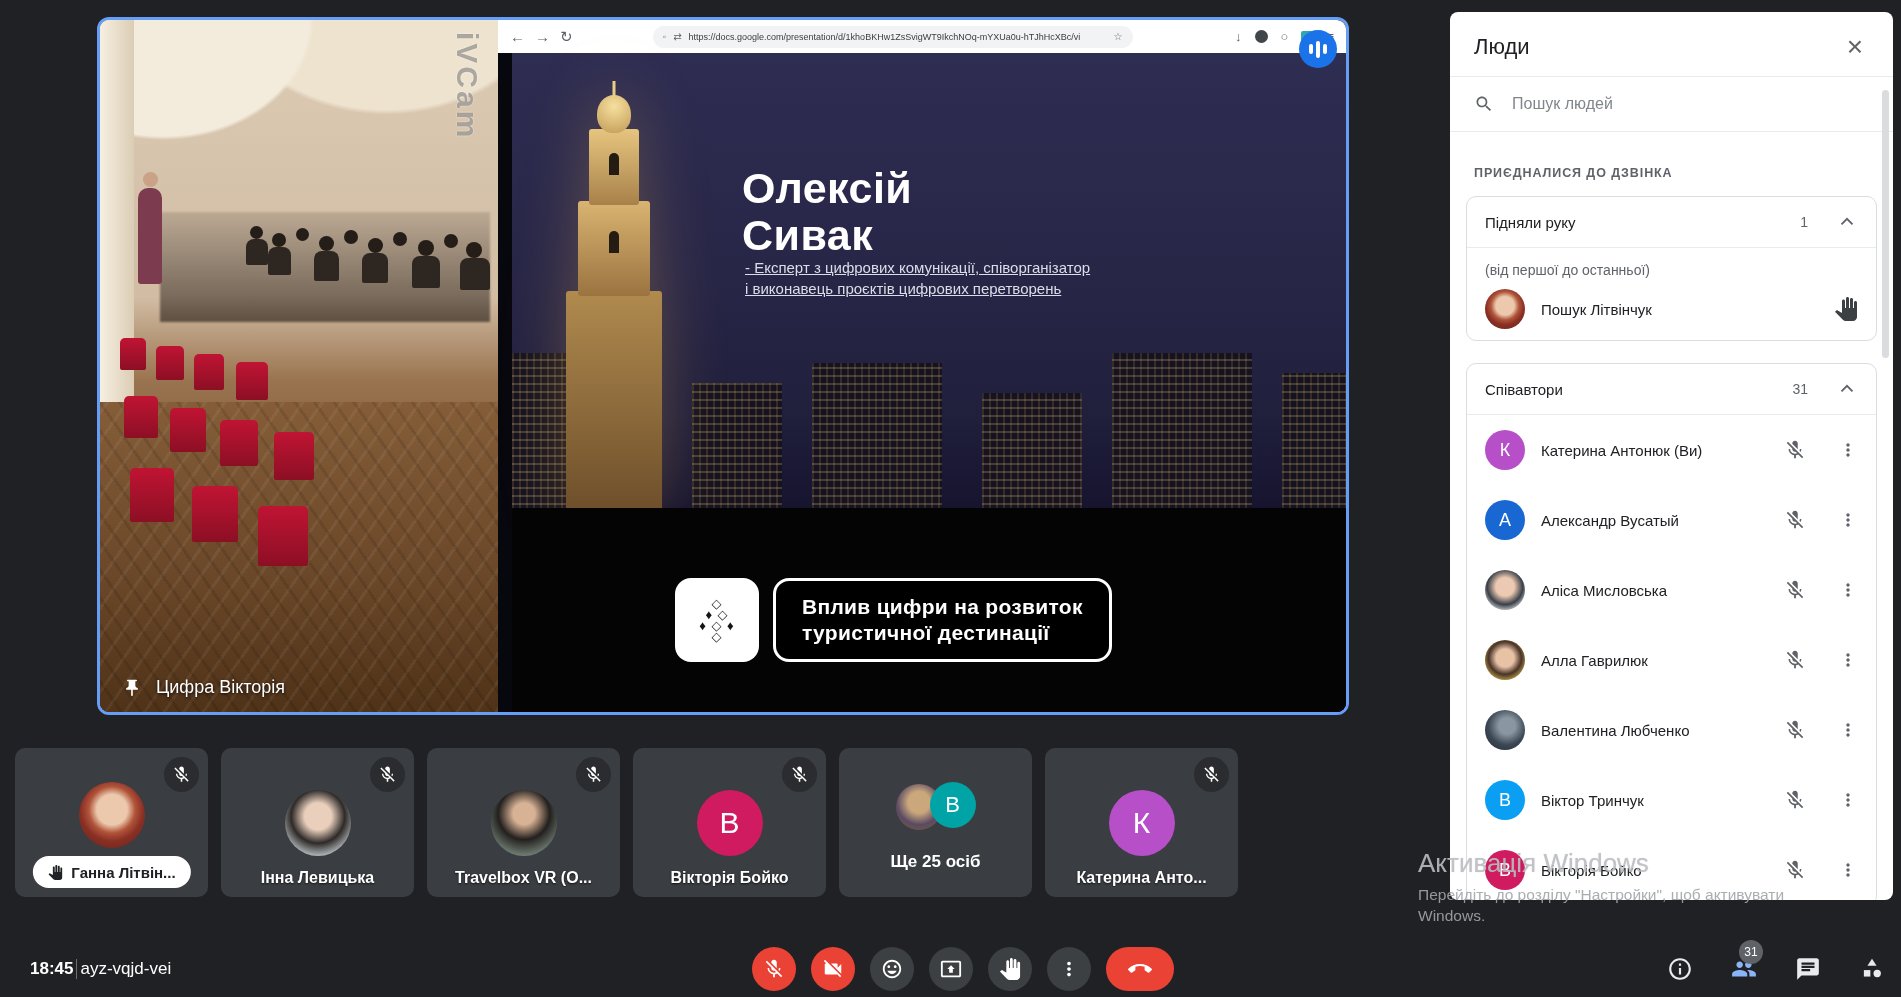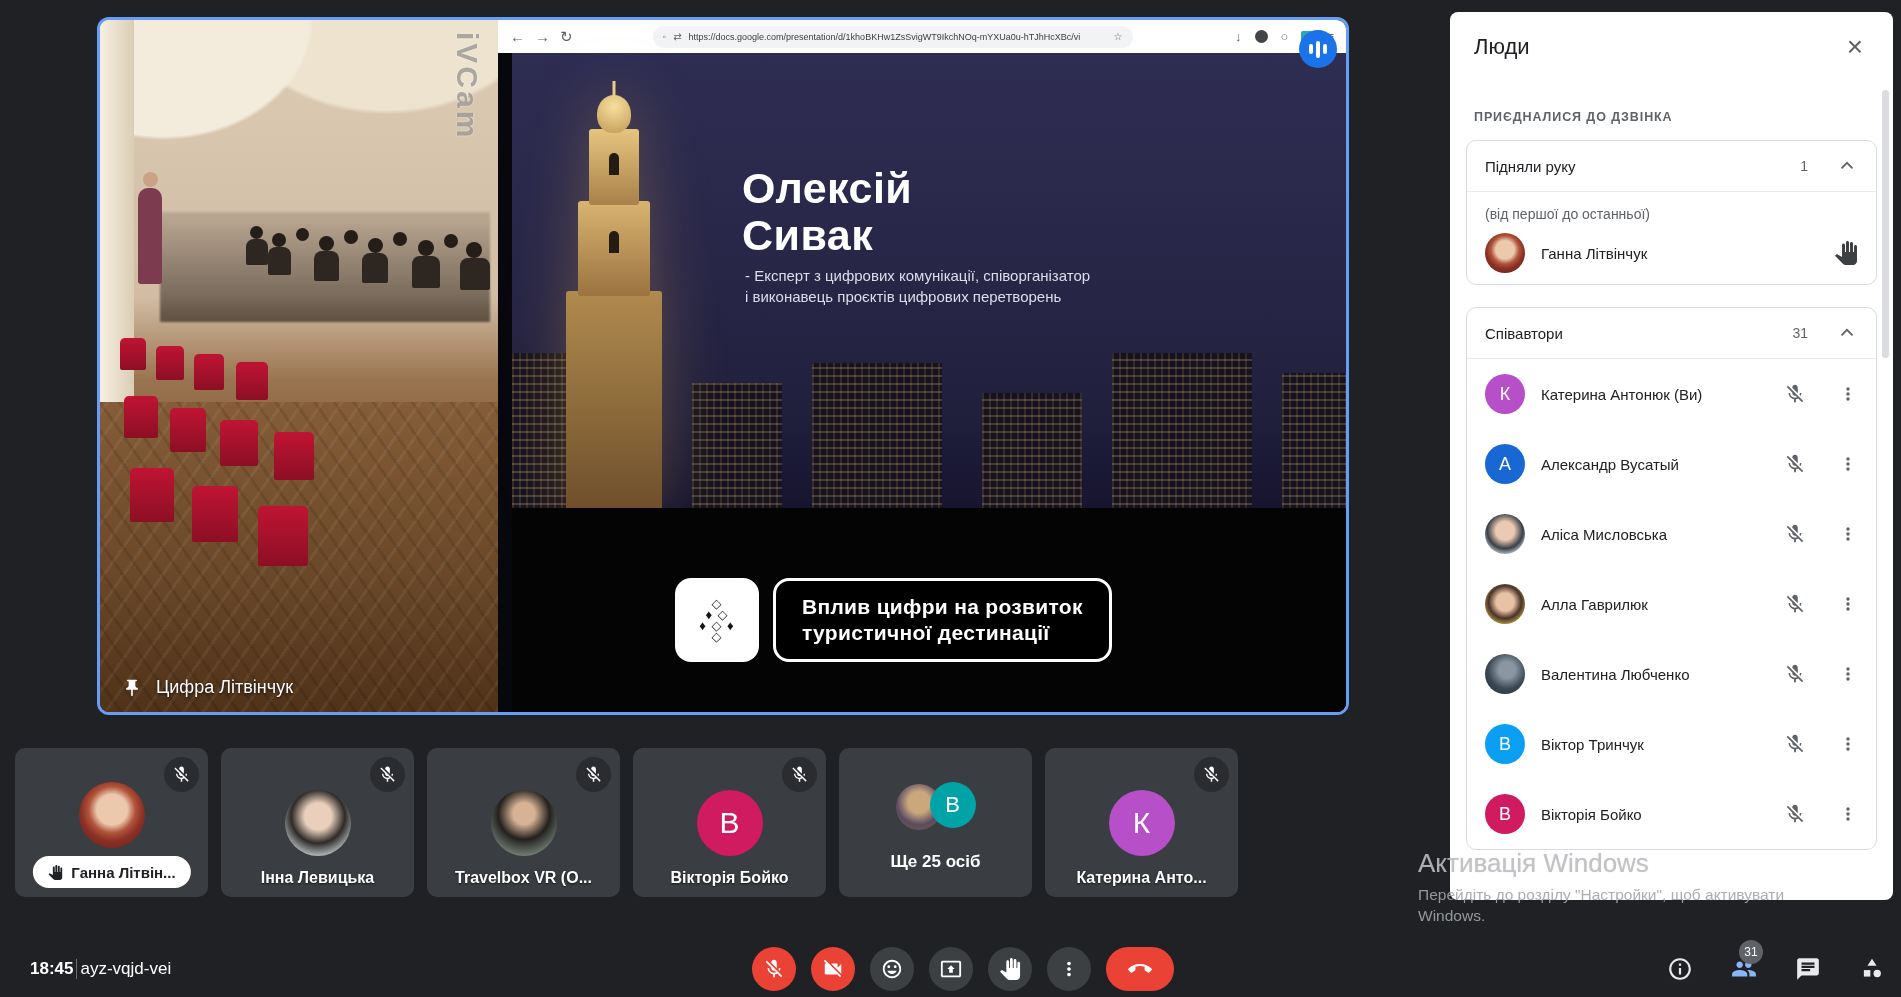--- a/index.html
+++ b/index.html
@@ -40,21 +40,21 @@
   .bld{position:absolute;background:repeating-linear-gradient(0deg, rgba(255,205,130,.22) 0 2px, transparent 2px 8px),repeating-linear-gradient(90deg, rgba(255,190,110,.14) 0 2px, transparent 2px 7px),#14131f;}
   .tower{position:absolute;left:52px;top:28px;width:100px;height:430px;filter:drop-shadow(0 0 30px rgba(255,190,90,.25));}
   .t-sec{position:absolute;left:50%;transform:translateX(-50%);background:linear-gradient(180deg,#d9b471,#9a7340);border-radius:3px;}
   .t1{top:210px;width:96px;height:220px;background:linear-gradient(180deg,#b08a4e,#6e4f2b);}
   .t2{top:120px;width:72px;height:95px;}
   .t3{top:48px;width:50px;height:76px;background:linear-gradient(180deg,#e6c57f,#a8814a);}
   .t-dome{position:absolute;left:50%;transform:translateX(-50%);top:14px;width:34px;height:38px;background:radial-gradient(circle at 50% 30%,#f7df9e,#c09a55);border-radius:50% 50% 45% 45%;}
   .t-spire{position:absolute;left:50%;transform:translateX(-50%);top:0;width:3px;height:18px;background:#e8cd8a;}
   .t-win{position:absolute;left:50%;transform:translateX(-50%);width:10px;height:22px;background:#241c12;border-radius:5px 5px 0 0;}
   .slide-title{position:absolute;left:230px;top:112px;color:#fff;font-weight:800;font-size:43px;line-height:47px;letter-spacing:.5px;}
-  .slide-sub{position:absolute;left:233px;top:212px;color:#dddde9;font-size:15px;line-height:21px;}
+  .slide-sub{position:absolute;left:233px;top:204px;color:#dddde9;font-size:15px;line-height:21px;text-decoration:underline;}
   .band{position:absolute;left:0;right:0;bottom:0;height:204px;background:#040404;}
   .badge{position:absolute;left:163px;bottom:50px;display:flex;gap:14px;align-items:center;}
   .logo{width:84px;height:84px;background:#fff;border-radius:16px;display:flex;flex-direction:column;align-items:center;justify-content:center;color:#141414;}
   .logo div{font-size:13px;line-height:11px;letter-spacing:1px;}
   .badge-box{height:84px;box-sizing:border-box;border:3px solid #fff;border-radius:16px;background:#000;display:flex;flex-direction:column;justify-content:center;padding:0 26px;color:#fff;font-weight:800;font-size:21px;line-height:26px;letter-spacing:.3px;}
   .audio-ind{position:absolute;top:10px;right:9px;width:38px;height:38px;border-radius:50%;background:#1a73e8;display:flex;align-items:center;justify-content:center;gap:3px;}
   .audio-ind i{display:block;width:4px;border-radius:2px;background:#fff;}
   .pin-label{position:absolute;left:22px;bottom:14px;display:flex;align-items:center;gap:14px;color:#fff;font-size:18px;text-shadow:0 1px 3px rgba(0,0,0,.85);}
   
   .tiles{position:absolute;left:15px;top:748px;display:flex;gap:13px;}
@@ -271,21 +271,21 @@
 
     <div class="audio-ind">
       <i style="height:10px"></i>
         <i style="height:17px"></i>
         <i style="height:10px"></i>
     </div>
     <div class="pin-label">
       <svg class="ic" width="20" height="20">
           <use href="#i-pin"></use>
         </svg>
-      <span>Цифра Літвінчук</span>
+      <span>Цифра Вікторія</span>
     </div>
   </div>
 
   <div class="tiles">
     <div class="tile">
       <div class="micoff-b">
           <svg class="ic" width="19" height="19">
             <use href="#i-micoff"></use>
           </svg>
         </div>
@@ -340,36 +340,42 @@
       <div class="t-avatar av-purple">К</div>
       <div class="tlabel">Катерина Анто...</div>
     </div>
   </div>
 
   <aside class="panel">
     <div class="p-head">
       <span class="p-title">Люди</span>
       <button class="p-close">×</button>
     </div>
+    <div class="p-search">
+      <svg class="ic" width="20" height="20">
+          <use href="#i-search"></use>
+        </svg>
+      <input class="search-input" placeholder="Пошук людей" style="">
+    </div>
     <div class="p-section">ПРИЄДНАЛИСЯ ДО ДЗВІНКА</div>
 
     <div class="card">
       <div class="card-head">
         <span class="card-title">Підняли руку</span>
         <span class="card-count">1</span>
         <button class="chev">
             <svg class="ic" width="22" height="22">
               <use href="#i-chevup"></use>
             </svg>
           </button>
       </div>
       <div class="note">(від першої до останньої)</div>
       <div class="prow">
         <div class="pavatar ph-ganna"></div>
-        <span class="pname">Ганна Літвінчук</span>
+        <span class="pname">Пошук Літвінчук</span>
         <span class="handic">
             <svg class="ic" width="24" height="24">
               <use href="#i-hand"></use>
             </svg>
           </span>
       </div>
     </div>
 
     <div class="card">
       <div class="card-head">

